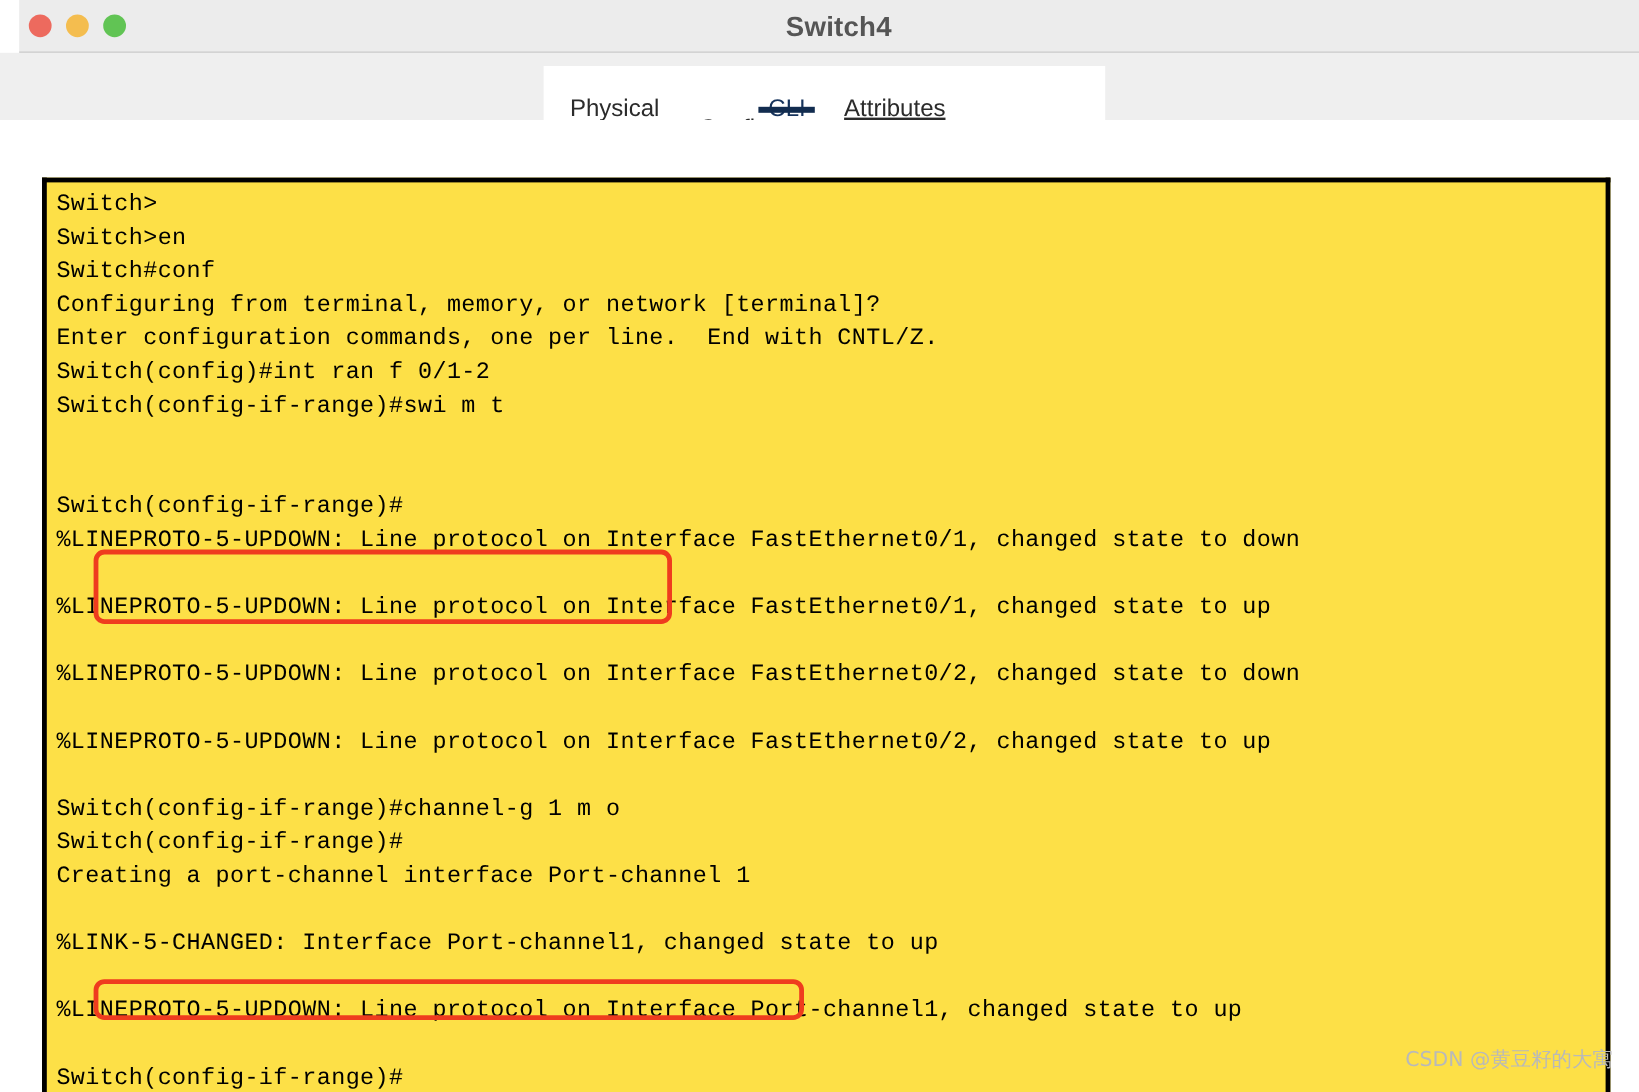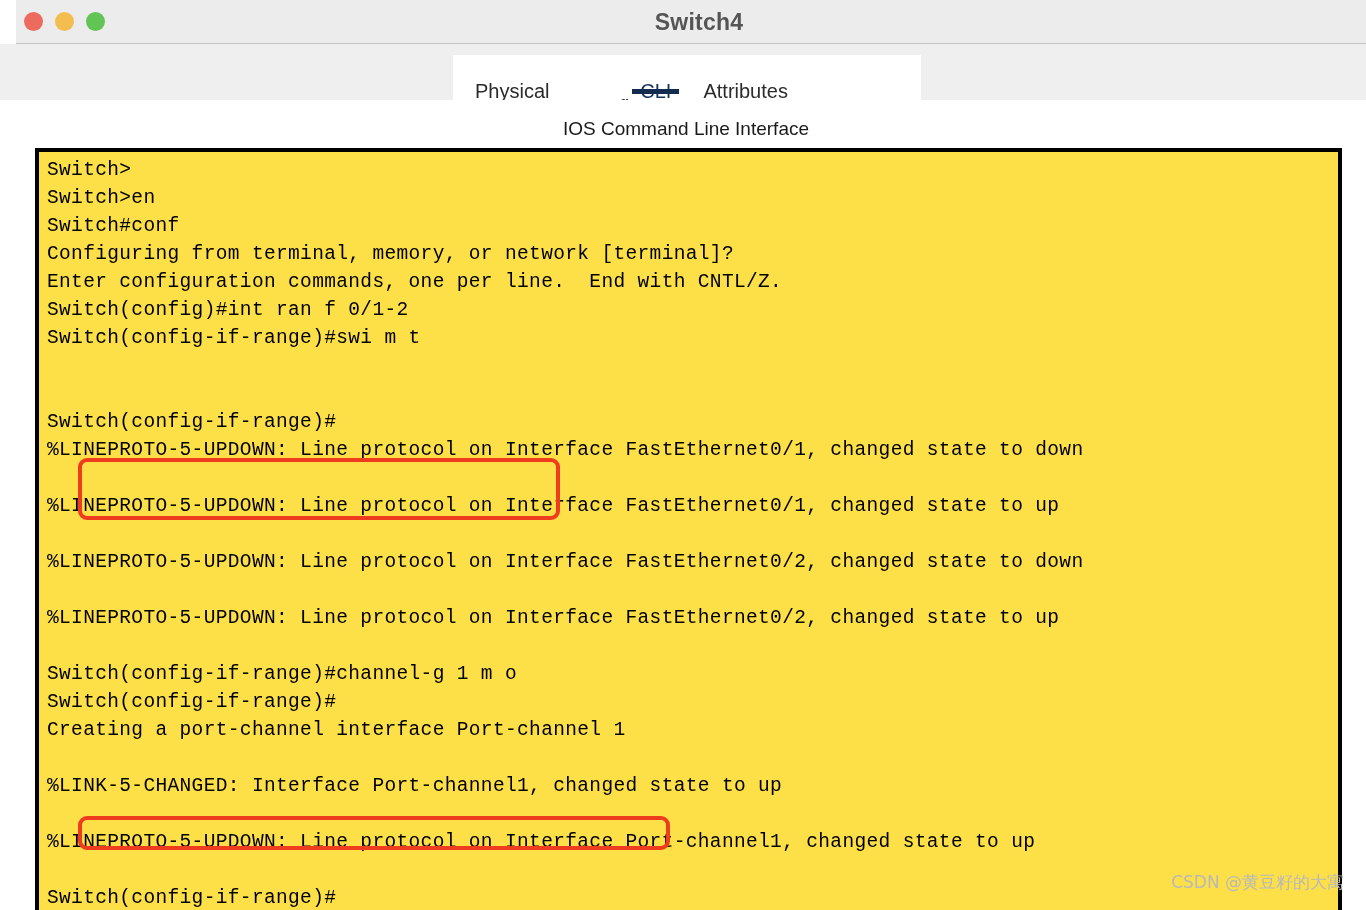--- a/index.html
+++ b/index.html
@@ -78,21 +78,21 @@
     color: #2b2b2b;
     padding: 25px 0 0 0;
     height: 45px;
     box-sizing: border-box;
     white-space: nowrap;
     cursor: pointer;
   }
   .tab-physical   { margin-left: 22px; }
   .tab-config     { margin-left: 33px; margin-top: 16px; }
   .tab-cli        { color: #16335c; }
-  .tab-attributes { margin-left: 32px; }
+  .tab-attributes { margin-left: 32px; text-decoration: underline; }
   .tab.active::after {
     content: "";
     position: absolute;
     left: -8px;
     right: -8px;
     bottom: 6px;
     height: 5px;
     background: #122c4f;
   }
 
@@ -191,21 +191,20 @@
 <div id="tabstrip-bg"></div>
 <div id="tabs">
   <div class="tab tab-physical">Physical</div>
   <div class="tab tab-config">Config</div>
   <div class="tab tab-cli active">CLI</div>
   <div class="tab tab-attributes">Attributes</div>
 </div>
 
 <div id="content-panel">
 
-  <div id="cli-heading">IOS Command Line Interface</div>
 
   <div id="terminal">
     <div id="terminal-lines"><div class="tline">Switch&gt;</div><div class="tline">Switch&gt;en</div><div class="tline">Switch#conf</div><div class="tline">Configuring from terminal, memory, or network [terminal]?</div><div class="tline">Enter configuration commands, one per line.  End with CNTL/Z.</div><div class="tline">Switch(config)#int ran f 0/1-2</div><div class="tline">Switch(config-if-range)#swi m t</div><div class="tline">&nbsp;</div><div class="tline">&nbsp;</div><div class="tline">Switch(config-if-range)#</div><div class="tline">%LINEPROTO-5-UPDOWN: Line protocol on Interface FastEthernet0/1, changed state to down</div><div class="tline">&nbsp;</div><div class="tline">%LINEPROTO-5-UPDOWN: Line protocol on Interface FastEthernet0/1, changed state to up</div><div class="tline">&nbsp;</div><div class="tline">%LINEPROTO-5-UPDOWN: Line protocol on Interface FastEthernet0/2, changed state to down</div><div class="tline">&nbsp;</div><div class="tline">%LINEPROTO-5-UPDOWN: Line protocol on Interface FastEthernet0/2, changed state to up</div><div class="tline">&nbsp;</div><div class="tline">Switch(config-if-range)#channel-g 1 m o</div><div class="tline">Switch(config-if-range)#</div><div class="tline">Creating a port-channel interface Port-channel 1</div><div class="tline">&nbsp;</div><div class="tline">%LINK-5-CHANGED: Interface Port-channel1, changed state to up</div><div class="tline">&nbsp;</div><div class="tline">%LINEPROTO-5-UPDOWN: Line protocol on Interface Port-channel1, changed state to up</div><div class="tline">&nbsp;</div><div class="tline">Switch(config-if-range)#</div></div>
 
     <div class="redbox" id="redbox-1" style="border-color: rgb(239, 60, 30);"></div>
     <div class="redbox" id="redbox-2" style="border-color: rgb(239, 60, 30);"></div>
   </div>
 
   <div id="watermark">CSDN @黄豆籽的大寓</div>
 </div>

